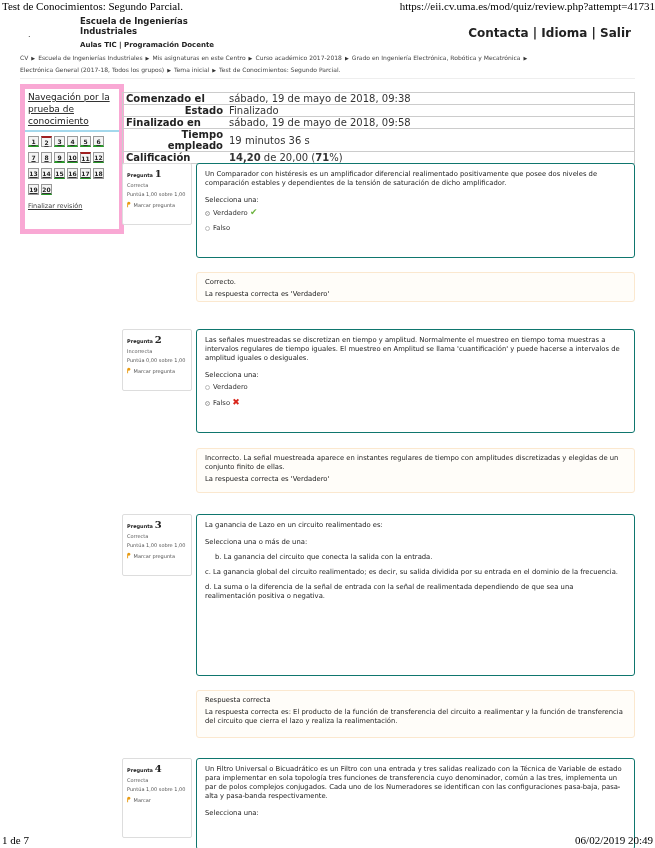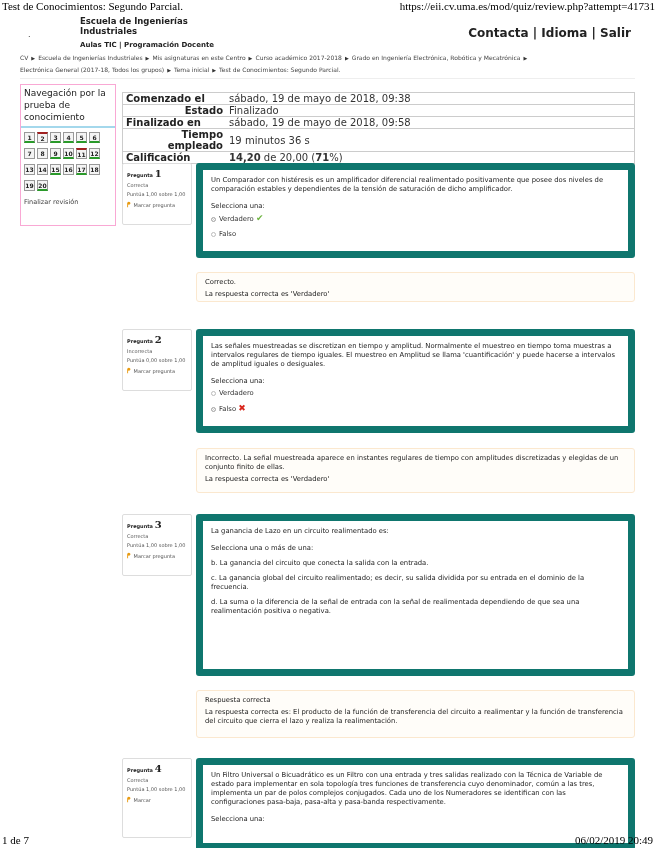--- a/index.html
+++ b/index.html
@@ -17,21 +17,21 @@
   .site-header { position:absolute; left:20px; right:20px; top:14px; height:38px; }
   .site-header .dot { position:absolute; left:8px; top:16px; font-size:8px; }
   .site-header .school { position:absolute; left:60px; top:2px; font-size:8.5px; font-weight:bold; line-height:10px; color:#222; width:140px;}
   .site-header .sublinks { position:absolute; left:60px; top:27px; font-size:7px; font-weight:bold; color:#222; }
   .site-header .toplinks { position:absolute; right:4px; top:12px; font-size:12px; font-weight:bold; color:#222; }
 
   .breadcrumb { position:absolute; left:20px; right:20px; top:52px; font-size:6px; line-height:12px; color:#444;
                 border-bottom:1px solid #eee; padding-bottom:2px; }
   .breadcrumb span.sep { color:#333; font-size:5px; margin:0 3px; }
 
-  .nav-block { position:absolute; left:20px; top:84px; width:94px; height:140px; border:1px solid #f9a8d4; background:#fff; }
+  .nav-block { position:absolute; left:20px; top:84px; width:94px; height:140px; border:5px solid #f9a8d4; background:#fff;text-decoration:underline; }
   .nav-block .nav-title { font-size:9px; line-height:12px; color:#222; padding:2px 3px 3px; border-bottom:2px solid #a4d8ec; }
   .nav-buttons { padding:4px 3px 0 3px; display:flex; flex-wrap:wrap; width:90px; }
   .qbtn { width:11px; height:11px; border:1px solid #999; background:#f4f4f4; margin:0 2px 5px 0;
           font-size:6px; font-weight:bold; text-align:center; line-height:10px; color:#222; position:relative; box-sizing:border-box;}
   .qbtn.correct { border-bottom:2px solid #2a9a2a; }
   .qbtn.incorrect { border-top:2px solid #a02020; }
   .nav-block .finish { font-size:6.5px; color:#444; padding:2px 3px; }
 
   .summary { position:absolute; left:122px; top:92px; width:513px; border-collapse:collapse; font-size:10px; }
   .summary td { border-top:1px solid #ccc; border-bottom:1px solid #ccc; height:10px; padding:0 3px; color:#333;}
@@ -40,21 +40,21 @@
   .summary { border:1px solid #ccc; }
 
   .qinfo { position:absolute; left:122px; width:70px; border:1px solid #ddd; background:#fff; font-size:5px; color:#555; padding:4px 4px 4px 4px; box-sizing:border-box; border-radius:2px;}
   .qinfo .qno { font-weight:bold; color:#222; font-size:5px; }
   .qinfo .qno b { font-size:10px; font-family:"DejaVu Serif", serif; }
   .qinfo .state { margin-top:3px; }
   .qinfo .grade { margin-top:3px; line-height:7px; }
   .qinfo .flag { margin-top:4px; line-height:7px; }
   .qinfo .flag .flagicon { color:#e89a10; font-size:7px; font-weight:bold; margin-right:3px; }
 
-  .qtext { position:absolute; left:196px; width:439px; border:7px solid #0f766e; border-radius:3px; background:#fff; box-sizing:border-box;
+  .qtext { position:absolute; left:196px; width:439px; border:1px solid #0f766e; border-radius:3px; background:#fff; box-sizing:border-box;
            padding:6px 8px; font-size:6.8px; line-height:9px; color:#222; }
   .qtext .prompt { margin-top:8px; }
   .qtext .opt { margin-top:3px; color:#333; }
   .qtext .opt .radio { display:inline-block; width:5px; height:5px; border:1px solid #bbb; border-radius:50%; margin-right:3px; vertical-align:middle; box-sizing:border-box; }
   .qtext .opt .radio.sel { background:#bbb; border-color:#aaa; box-shadow: inset 0 0 0 1px #fff;}
   .ok { color:#6cb33e; font-weight:bold; font-size:9px; }
   .bad { color:#d9261c; font-weight:bold; font-size:9px; }
   .mopt { display:flex; margin-top:4px; }
   .mopt .txt { flex:1; }
 
@@ -169,21 +169,21 @@
 
 <div class="qinfo" style="top:514px;height:62px;">
   <div class="qno"><span>Pregunta</span> <b>3</b></div>
   <div class="state">Correcta</div>
   <div class="grade">Puntúa 1,00 sobre 1,00</div>
   <div class="flag"><span class="flagicon">ᖰ</span><span>Marcar pregunta</span></div>
 </div>
 <div class="qtext" style="top:514px;height:162px;">
   <div>La ganancia de Lazo en un circuito realimentado es:</div>
   <div class="prompt">Selecciona una o más de una:</div>
-  <div class="mopt" style="margin-top:6px;">
+  <div class="mopt" style="margin-top:6px;margin-left:10px;">
       <span class="check"></span>
       <span class="txt">b. La ganancia del circuito que conecta la salida con la entrada.</span>
     </div>
   <div class="mopt" style="margin-top:6px;">
       <span class="check"></span>
       <span class="txt">c. La ganancia global del circuito realimentado; es decir, su salida dividida por su entrada en el dominio de la frecuencia.</span>
     </div>
   <div class="mopt" style="margin-top:6px;">
       <span class="check"></span>
       <span class="txt">d. La suma o la diferencia de la señal de entrada con la señal de realimentada dependiendo de que sea una realimentación positiva o negativa.</span>

